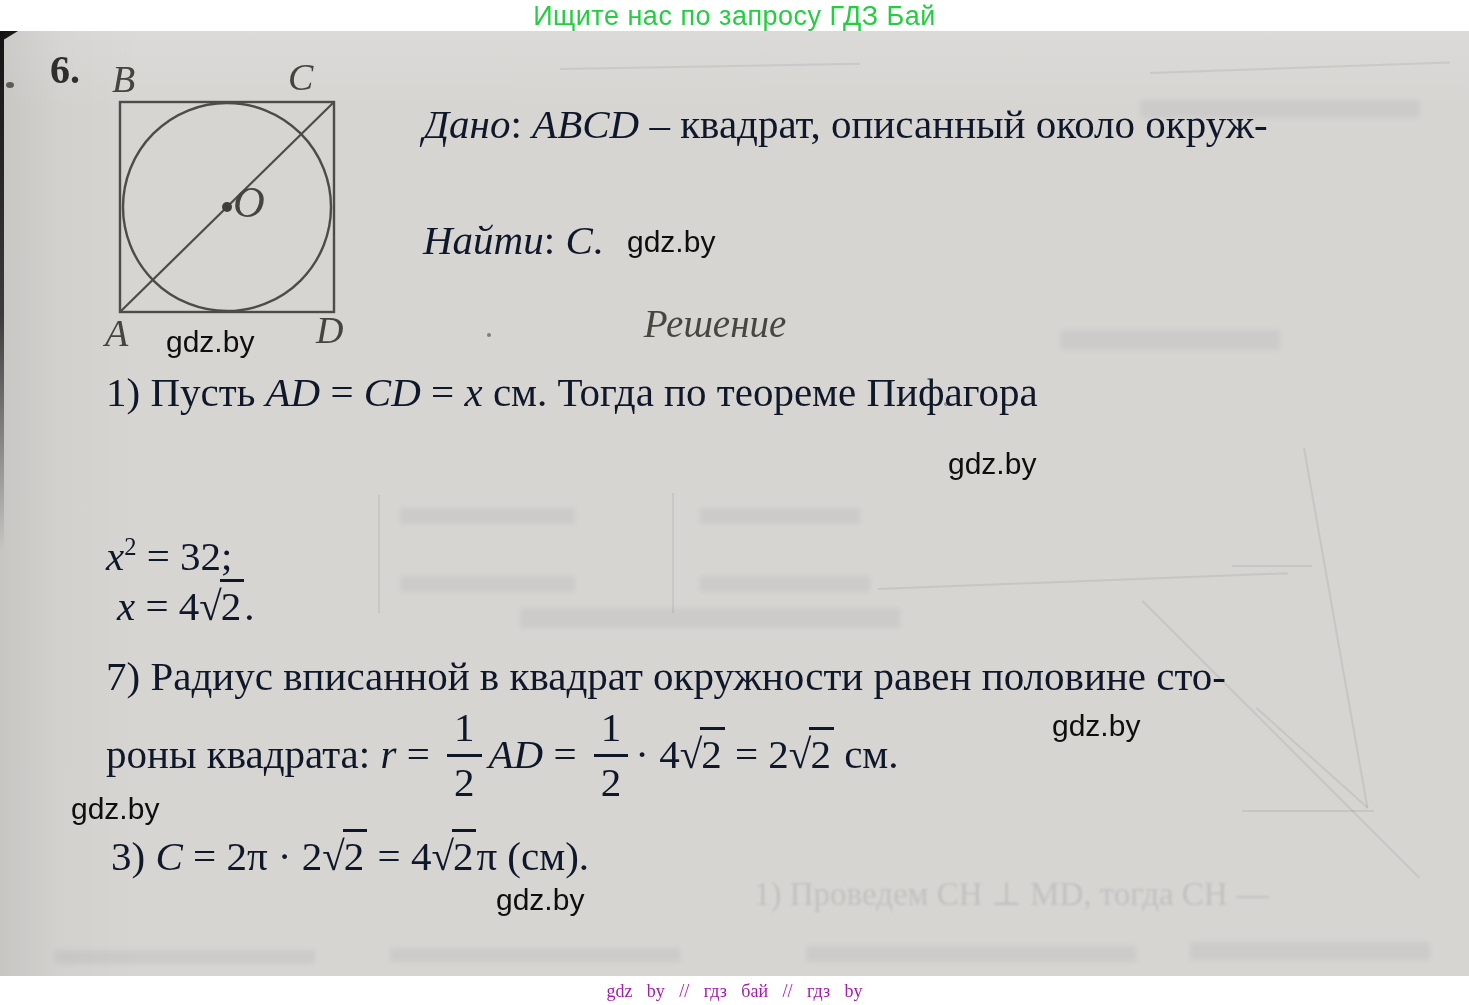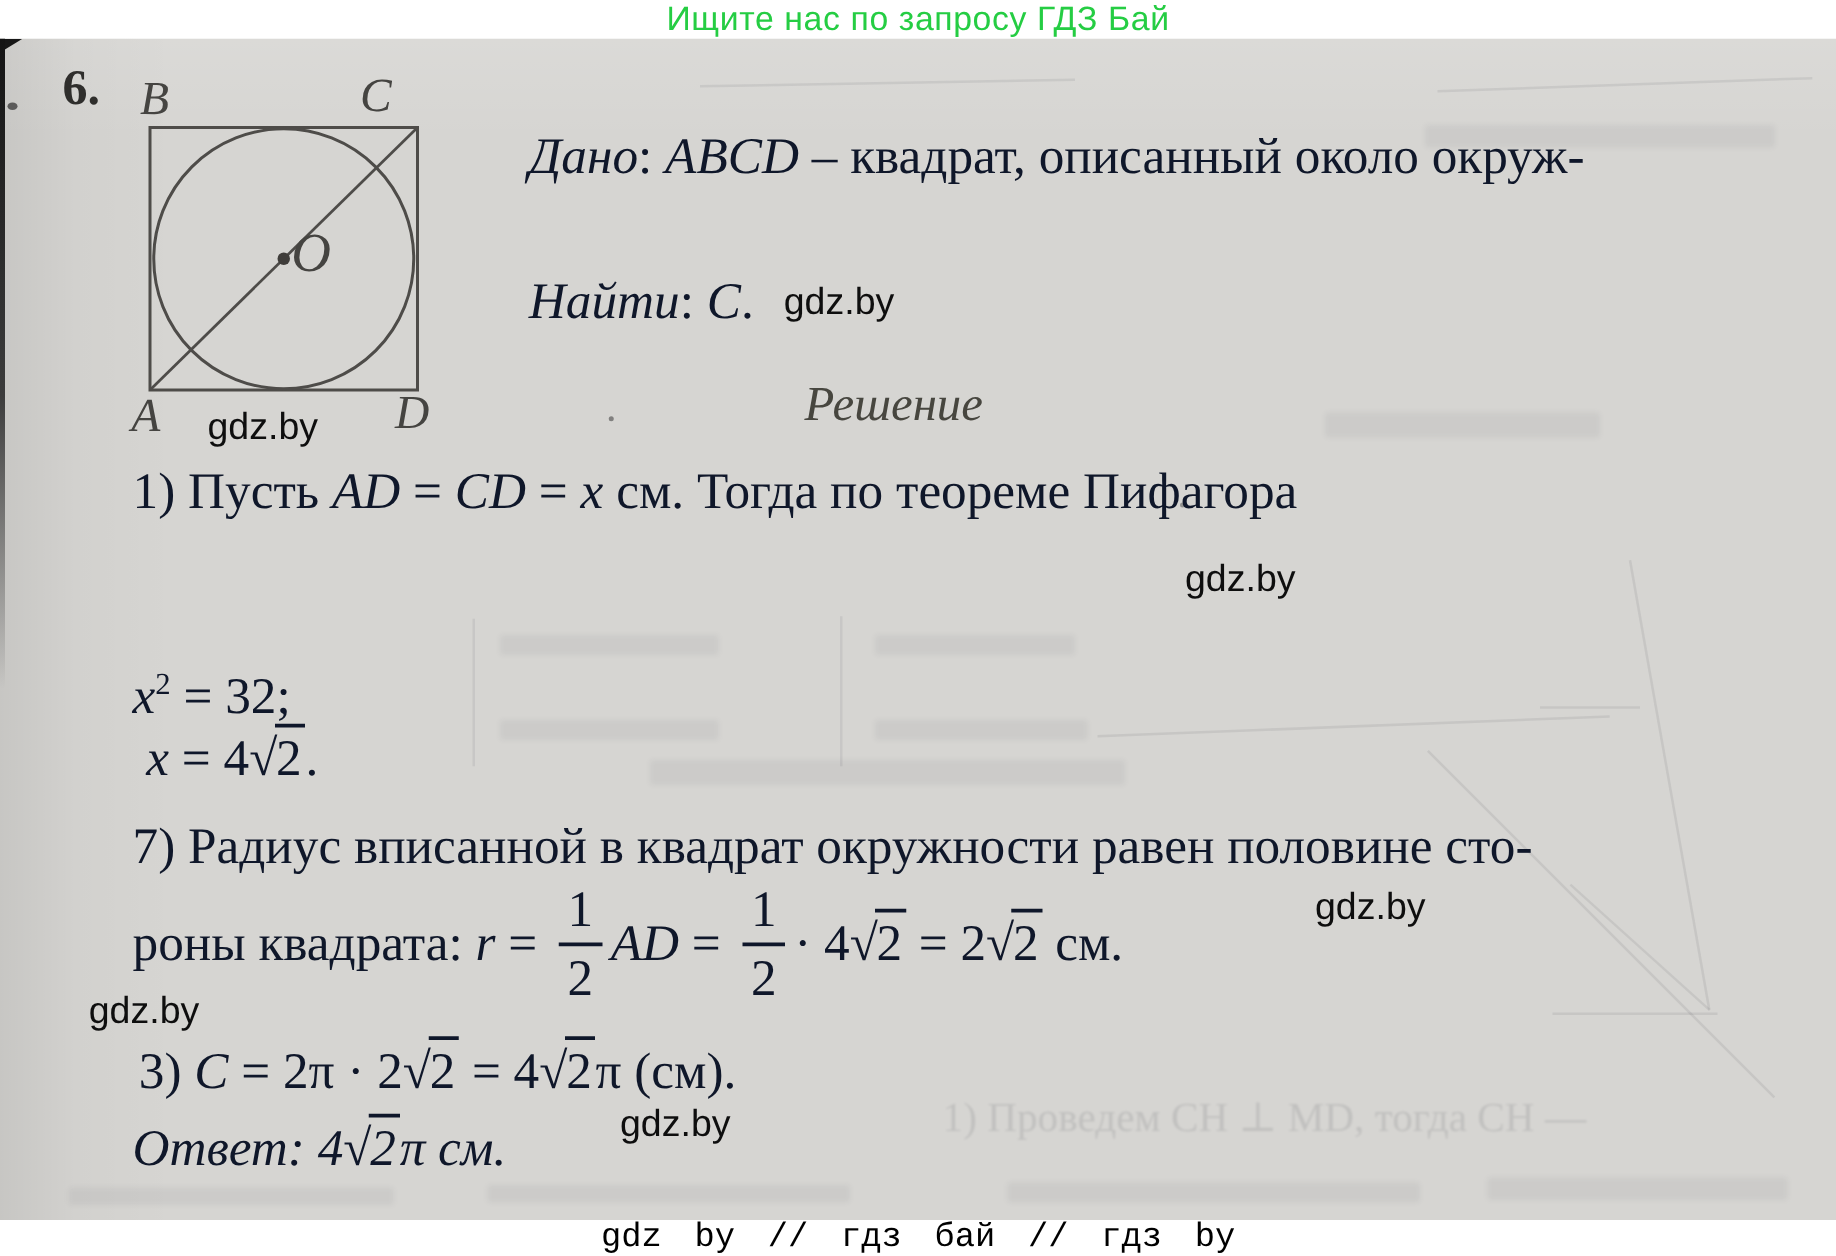--- a/index.html
+++ b/index.html
@@ -3,28 +3,28 @@
 <meta charset="utf-8">
 <style>
   html,body{margin:0;padding:0;background:#ffffff;}
   #screen{
     position:relative;width:1469px;height:1005px;overflow:hidden;
     font-family:"Liberation Serif","DejaVu Serif",serif;
     background:#ffffff;
   }
   
   .band-top{position:absolute;left:0;top:0;width:1469px;height:31px;background:#ffffff;
-    display:flex;align-items:flex-start;justify-content:center;}
+    display:flex;align-items:center;justify-content:center;}
   .promo{font-family:"Liberation Sans","DejaVu Sans",sans-serif;font-size:27px;line-height:30px;
     color:#25cd43;letter-spacing:0.5px;}
   
   .band-bottom{position:absolute;left:0;top:976px;width:1469px;height:29px;background:#ffffff;
     display:flex;align-items:flex-start;justify-content:center;}
-  .footer-txt{font-family:Liberation Mono, monospace;font-size:27px;line-height:30px;
-    color:#000000;word-spacing:10px;}
+  .footer-txt{font-family:Liberation Serif, serif;font-size:18px;line-height:30px;
+    color:#a21caf;word-spacing:10px;}
   
   .paper{position:absolute;left:0;top:31px;width:1469px;height:945px;
     background:
       linear-gradient(to right, rgba(0,0,0,0.07), rgba(0,0,0,0.02) 60px, rgba(0,0,0,0) 140px),
       linear-gradient(to bottom, rgba(255,255,255,0.12), rgba(0,0,0,0) 80px),
       #d6d5d2;}
   .edge-line{position:absolute;left:0;top:31px;width:4px;height:520px;
     background:linear-gradient(to bottom,#141414,#3c3c3c 55%,rgba(60,60,60,0));}
   .edge-wedge{position:absolute;left:0;top:31px;width:18px;height:11px;background:#171717;
     clip-path:polygon(0 0,100% 0,0 100%);}
@@ -116,21 +116,20 @@
   <div class="txt solution-title" style="left:465px;top:298px;width:500px">Решение</div>
   <div class="txt" style="left:106px;top:366px">1) Пусть <i>AD</i> = <i>CD</i> = <i>x</i> см. Тогда по теореме Пифагора</div>
 
   <div class="txt" style="left:106px;top:530px"><i>x</i><sup>2</sup> = 32;</div>
   <div class="txt" style="left:117px;top:580px"><i>x</i> = 4<span class="sqrt">√<span class="ov">2</span></span>.</div>
 
   <div class="txt" style="left:106px;top:650px">7) Радиус вписанной в квадрат окружности равен половине сто-</div>
   <div class="txt" style="left:106px;top:700px;height:108px;line-height:108px">роны квадрата: <i>r</i> = <span class="frac"><span class="fn">1</span><span class="fd">2</span></span><i>AD</i> = <span class="frac"><span class="fn">1</span><span class="fd">2</span></span>· 4<span class="sqrt">√<span class="ov">2</span></span> = 2<span class="sqrt">√<span class="ov">2</span></span> см.</div>
 
   <div class="txt" style="left:111px;top:826px;line-height:60px">3) <i>C</i> = 2π · 2<span class="sqrt">√<span class="ov">2</span></span> = 4<span class="sqrt">√<span class="ov">2</span></span>π (см).</div>
-  <div class="txt answer-label" style="left:106px;top:888px;line-height:60px"><i>Ответ</i>: 4<span class="sqrt">√<span class="ov">2</span></span>π см.</div>
 
   <span class="wm" style="left:627px;top:226px">gdz.by</span>
   <span class="wm" style="left:166px;top:326px">gdz.by</span>
   <span class="wm" style="left:948px;top:448px">gdz.by</span>
   <span class="wm" style="left:1052px;top:710px">gdz.by</span>
   <span class="wm" style="left:71px;top:793px">gdz.by</span>
   <span class="wm" style="left:496px;top:884px">gdz.by</span>
 
   <div class="band-bottom">
     <span class="footer-txt">gdz by // гдз бай // гдз by</span>

